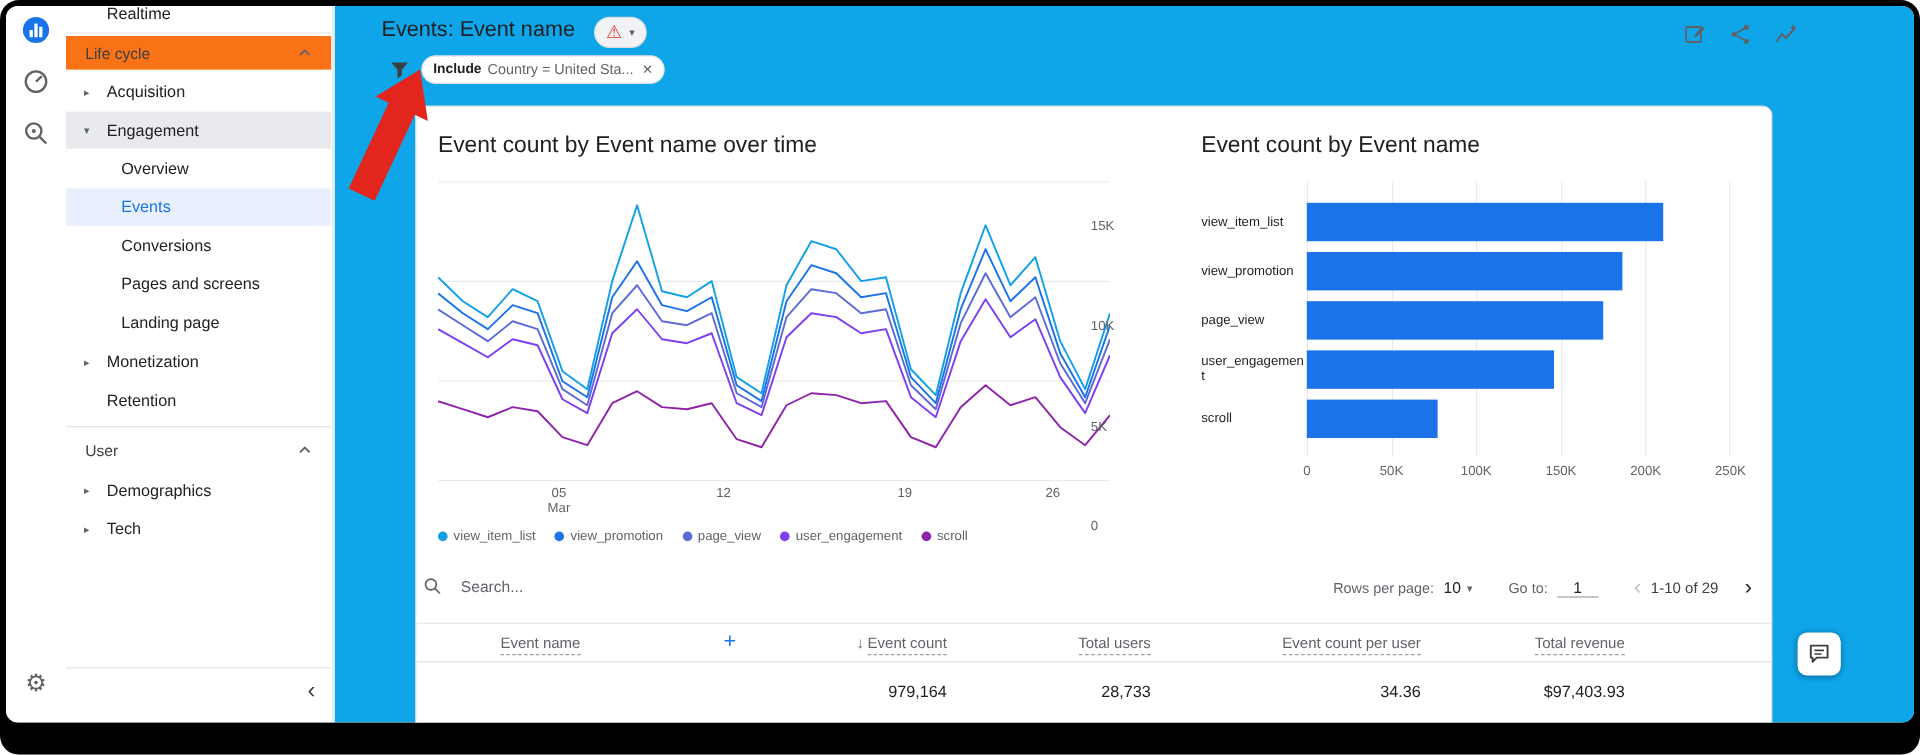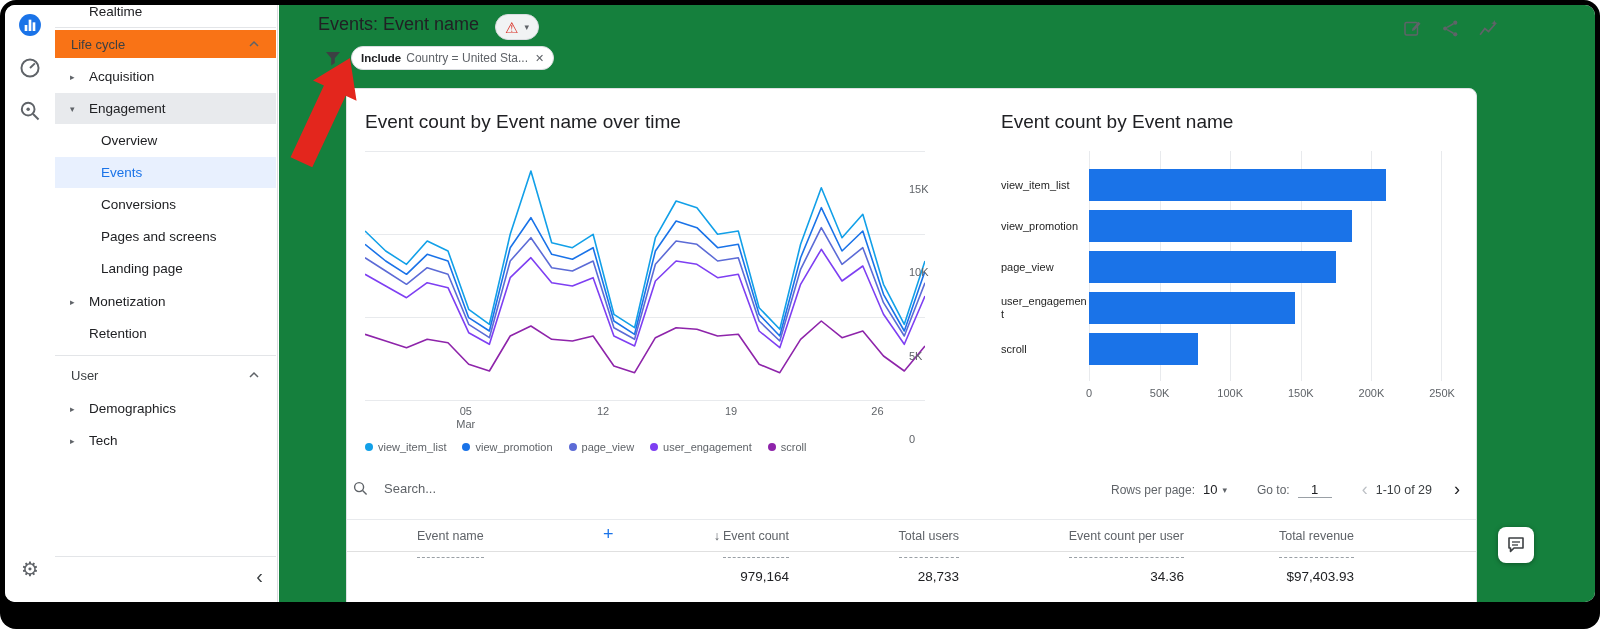--- a/index.html
+++ b/index.html
@@ -25,21 +25,21 @@
   .nav-item, .nav-sub { position:absolute; left:0; right:1px; height:31px; display:flex;
               align-items:center; padding-left:34px; cursor:pointer; }
   .nav-sub { padding-left:46px; }
   .nav-item .arrow { position:absolute; left:15px; font-size:9px; color:#5f6368; }
   .nav-item.expanded-row { background:#e8eaed; }
   .nav-sub.selected { background:#e8f0fe; color:#1a73e8; }
   .collapse-btn { position:absolute; top:556px; right:14px; font-size:20px; color:#3c4043;
                   cursor:pointer; line-height:30px; }
 
   
-  .main { position:absolute; left:274px; top:0; right:0; bottom:0; background:#15803d; }
+  .main { position:absolute; left:274px; top:0; right:0; bottom:0; background:#0ea5e9; }
   .page-title { position:absolute; left:39px; top:9px; font-size:18px; color:#202124; }
   .warn-pill { position:absolute; left:216px; top:9px; height:26px; border:1px solid #dadce0;
                background:#f1f3f4; border-radius:14px; display:flex; align-items:center;
                gap:6px; padding:0 9px; cursor:pointer; }
   .warn-glyph { color:#d93025; font-size:15px; line-height:1; }
   .caret { font-size:9px; color:#5f6368; }
   .hdr-icons { position:absolute; right:96px; top:12px; display:flex; gap:16px; }
   .hdr-icons .icon-btn { width:22px; height:22px; display:flex; align-items:center;
                          justify-content:center; cursor:pointer; }
 
@@ -85,21 +85,21 @@
   .goto-input { width:34px; border:none; border-bottom:1px solid #9aa0a6; text-align:center;
                 font-size:13px; color:#202124; outline:none; font-family:"Liberation Sans", sans-serif; }
   .page-prev { color:#bdc1c6; font-size:18px; cursor:default; }
   .page-next { color:#202124; font-size:18px; cursor:pointer; }
   .range-txt { color:#3c4043; font-size:12.5px; }
 
   
   .thead { position:absolute; left:0; right:0; top:430px; height:33px;
            border-top:1px solid #e8eaed; border-bottom:1px solid #e0e0e0; }
   .th { position:absolute; top:9px; font-size:12.5px; color:#5f6368; white-space:nowrap; cursor:pointer; }
-  .th u { text-decoration:none; border-bottom:1px dashed #9aa0a6; padding-bottom:14px; }
+  .th u { text-decoration:none; border-bottom:1px dashed #9aa0a6; padding-bottom:2px; }
   .th.num { text-align:right; }
   .add-col { position:absolute; left:256px; top:4px; font-size:18px; color:#1a73e8; cursor:pointer; }
   .sort-arr { color:#5f6368; margin-right:3px; }
   .totals { position:absolute; left:0; right:0; top:470px; height:40px; }
   .td-num { position:absolute; top:10px; font-size:13.5px; color:#202124; white-space:nowrap; }
 
   
   .red-arrow { position:absolute; left:263px; top:33px; z-index:30; pointer-events:none; }
   .chat-fab { position:absolute; left:1493px; top:522px; width:36px; height:36px; border-radius:8px;
               background:#fff; box-shadow:0 1px 5px rgba(0,0,0,.35); display:flex; align-items:center;
@@ -262,21 +262,21 @@
         <span class="y-tick" style="top:223px">5K</span>
         <span class="y-tick" style="top:306px">0</span>
 
         <div class="x-tick" style="left: 118.8px;">
           <span>05</span>
           <span class="sub">Mar</span>
         </div>
         <div class="x-tick" style="left: 256px;">
           <span>12</span>
         </div>
-        <div class="x-tick" style="left: 384px;">
+        <div class="x-tick" style="left: 407px;">
           <span>19</span>
         </div>
         <div class="x-tick" style="left: 530.4px;">
           <span>26</span>
         </div>
 
         <div class="legend">
           <div class="legend-item">
             <span class="legend-dot" style="background: rgb(18, 160, 232);"></span>
             <span>view_item_list</span>

